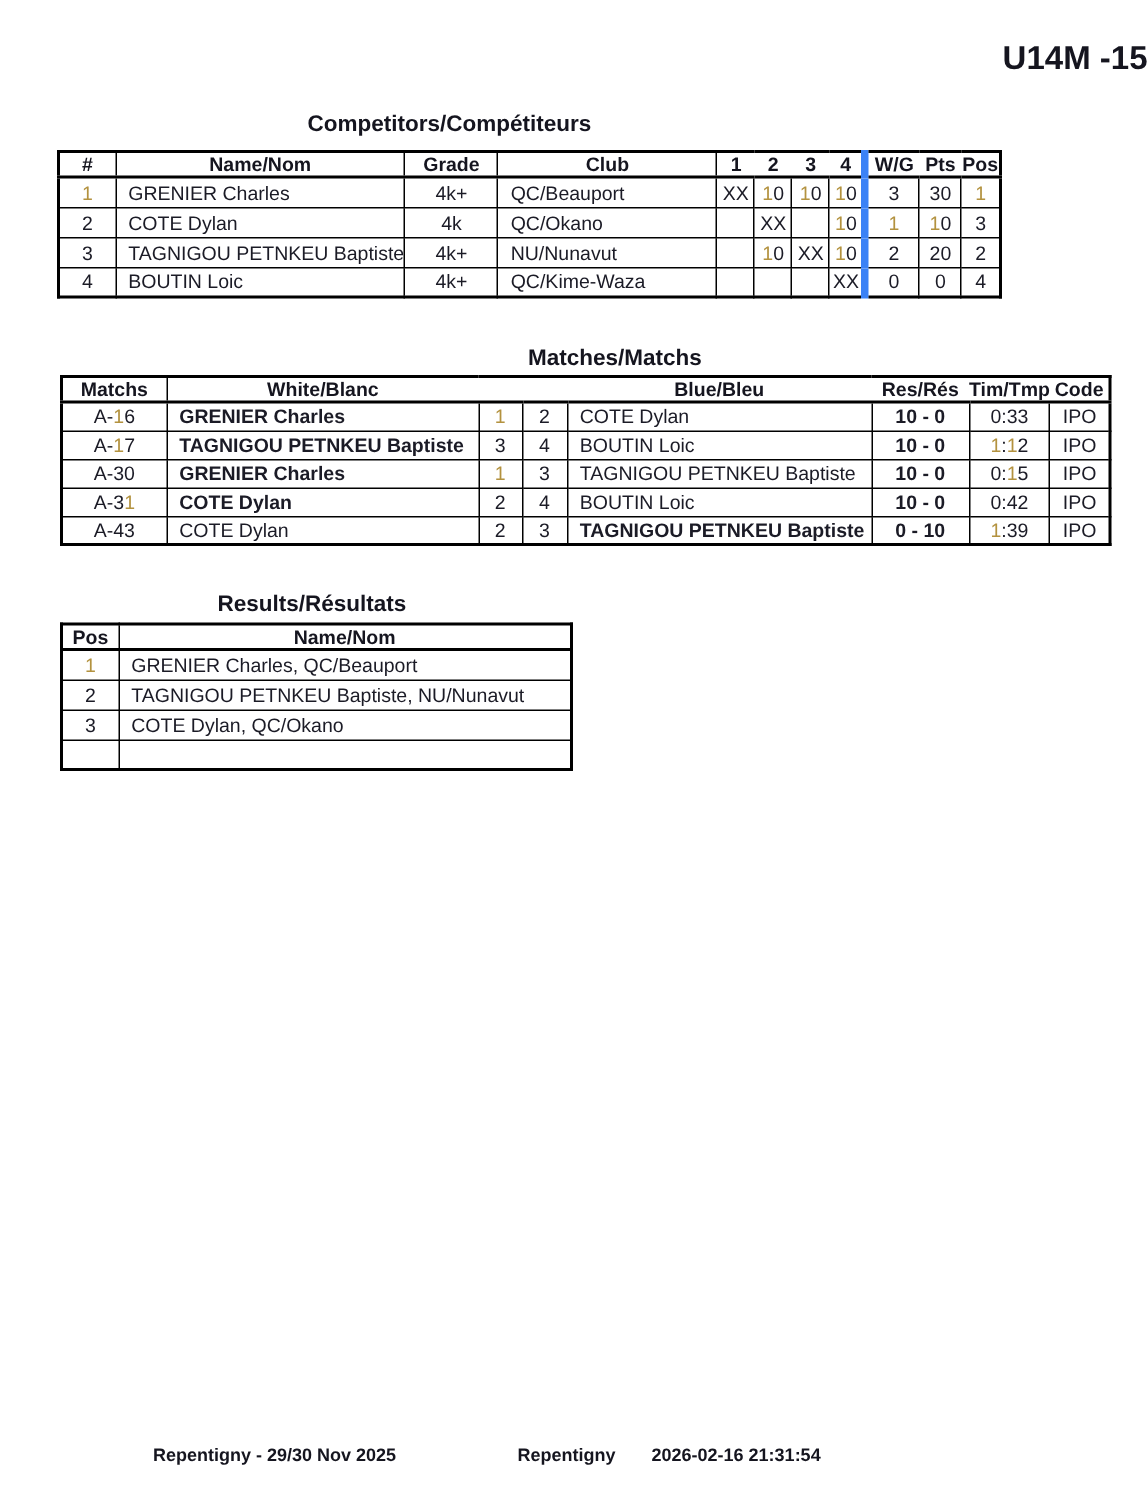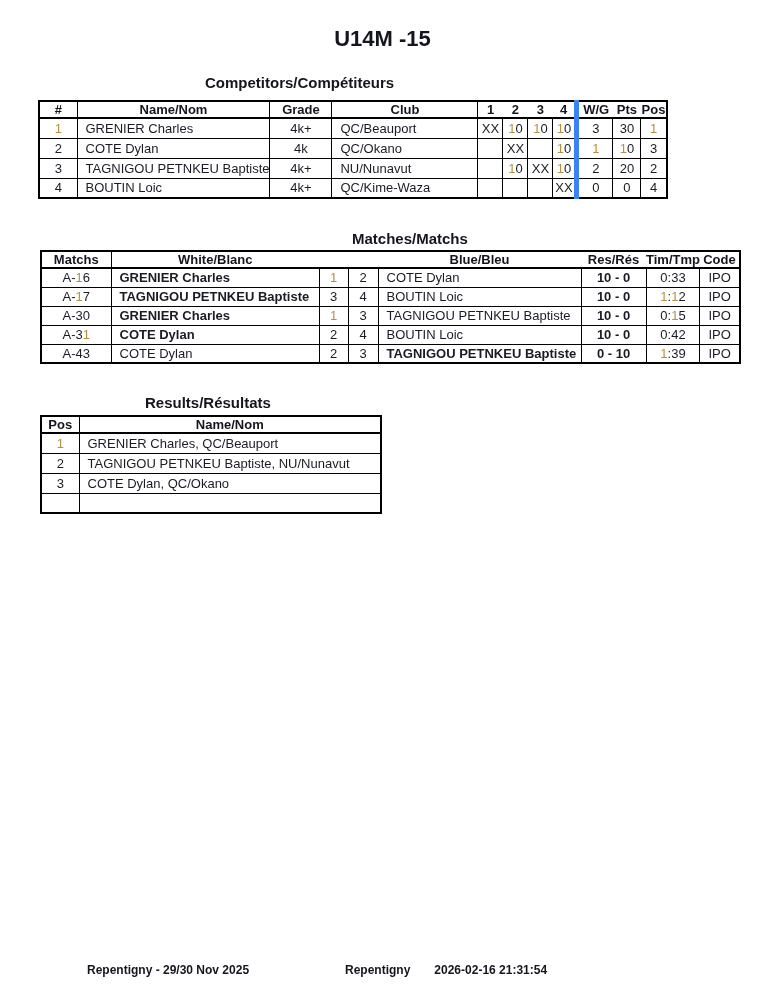--- a/index.html
+++ b/index.html
@@ -1,21 +1,21 @@
 <!DOCTYPE html>
 <html><head>
 <meta charset="utf-8">
 <style>
   html,body { margin:0; padding:0; }
   body {
     width:765px; height:990px; background:#ffffff; position:relative;
     font-family:"Liberation Sans", sans-serif; color:#1b1b26;
   }
   .page-title {
-    position:absolute; top:26px; left:0; width:765px; text-align:center;
+    position:absolute; top:26px; left:0; width:765px; text-align:right;
     font-size:22px; font-weight:bold; color:#15151f;
   }
   .sec-heading { position:absolute; font-size:15px; font-weight:bold; color:#15151f; }
   #competitors-heading { left:205px; top:74px; }
   #matches-heading     { left:352px; top:230px; }
   #results-heading     { left:145px; top:394px; }
 
   table { border-collapse:collapse; table-layout:fixed; position:absolute; border:2px solid #000; }
   #competitors-table { left:38px;  top:100px; }
   #matches-table     { left:40px;  top:250px; }
@@ -34,21 +34,21 @@
   #competitors-table tr.hdr { height:17px; }
   #competitors-table tr.row { height:20px; }
   #matches-table tr.hdr { height:16px; }
   #matches-table tr.row { height:19px; }
   #results-table tr.hdr { height:17px; }
   #results-table tr.row { height:20px; }
 
   .one { color:#b3923f; }
 
   .footer-text { position:absolute; top:963px; font-size:12px; font-weight:bold; color:#15151f; }
-  #footer-left  { left:87px; }
+  #footer-left  { left:102px; }
   #footer-right { left:345px; }
   #footer-right .dt { margin-left:24px; }
 </style>
 </head>
 <body>
 
 <div class="page-title">U14M -15</div>
 
 <div id="competitors-heading" class="sec-heading">Competitors/Compétiteurs</div>
 

